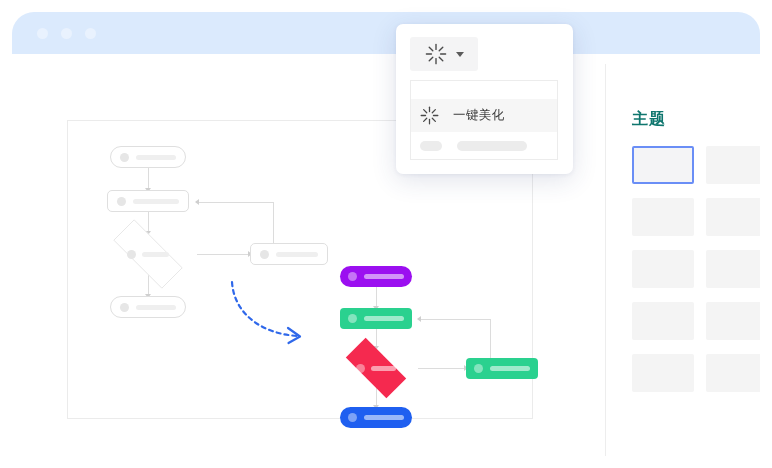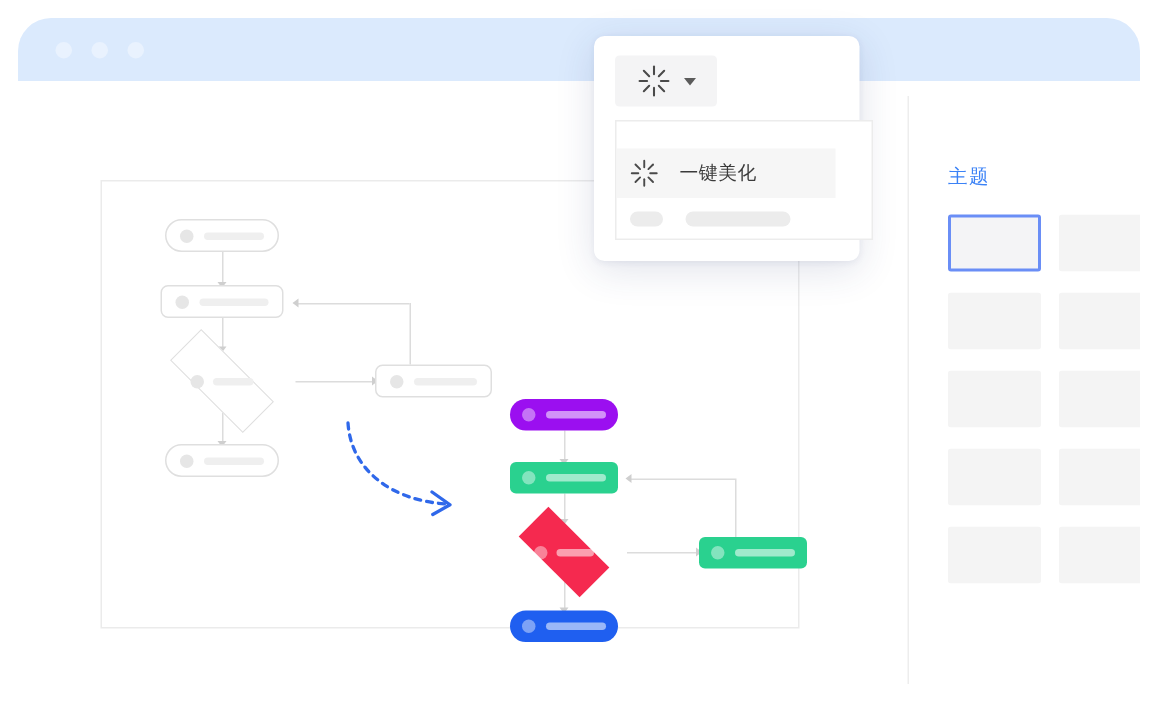--- a/index.html
+++ b/index.html
@@ -179,21 +179,21 @@
   }
   .caret {
     width: 0; height: 0;
     border-left: 4px solid transparent;
     border-right: 4px solid transparent;
     border-top: 5px solid #5b5b5b;
   }
   .menu {
     position: absolute;
     left: 14px; top: 56px;
-    width: 172px; height: 80px;
+    width: 148px; height: 80px;
     background: #ffffff;
     border: 1px solid #ececec;
   }
   .menu-item {
     position: absolute;
     left: 0; top: 18px;
     width: 146px; height: 33px;
     background: #f6f6f6;
     display: flex;
     align-items: center;
@@ -211,23 +211,23 @@
     display: flex;
     align-items: center;
     gap: 15px;
   }
   .ghost-pill-sm { width: 22px; height: 10px; border-radius: 5px; background: #ececec; }
   .ghost-pill-lg { width: 70px; height: 10px; border-radius: 5px; background: #ececec; }
 
   
   .theme-panel { position: absolute; left: 620px; top: 55px; width: 130px; }
   .theme-title {
-    font-size: 13px;
-    font-weight: normal;
-    color: #3b82f6;
+    font-size: 16px;
+    font-weight: bold;
+    color: #0f766e;
     letter-spacing: 1px;
     margin-bottom: 16px;
   }
   .theme-grid {
     display: grid;
     grid-template-columns: 62px 62px;
     gap: 14px 12px;
   }
   .theme-tile {
     width: 62px; height: 38px;

